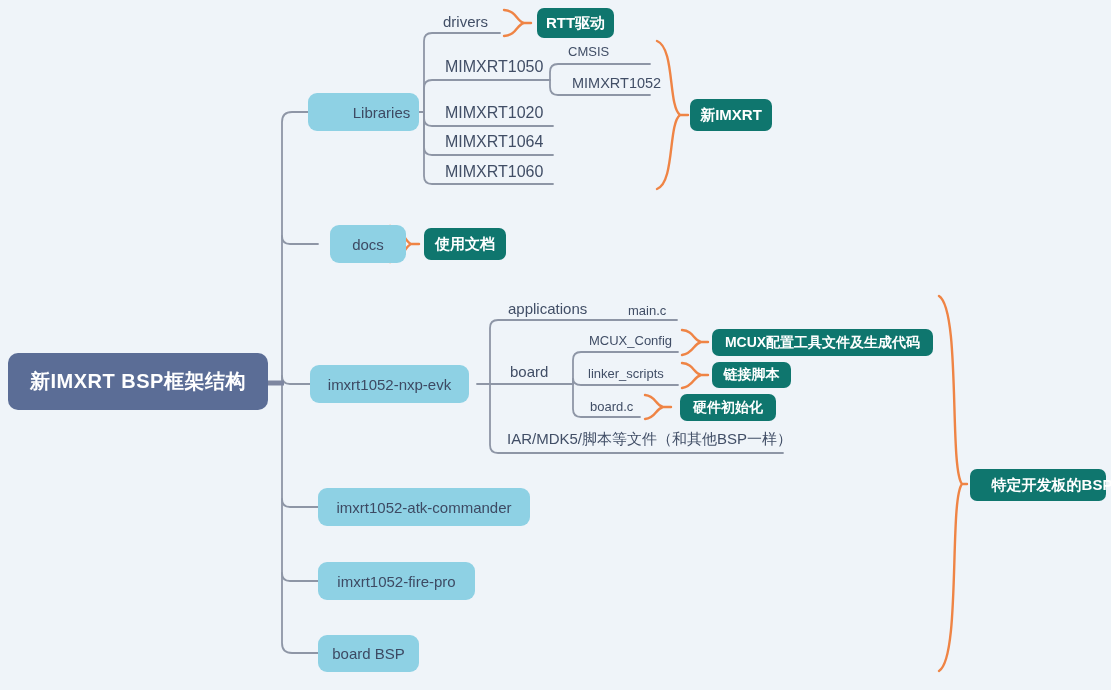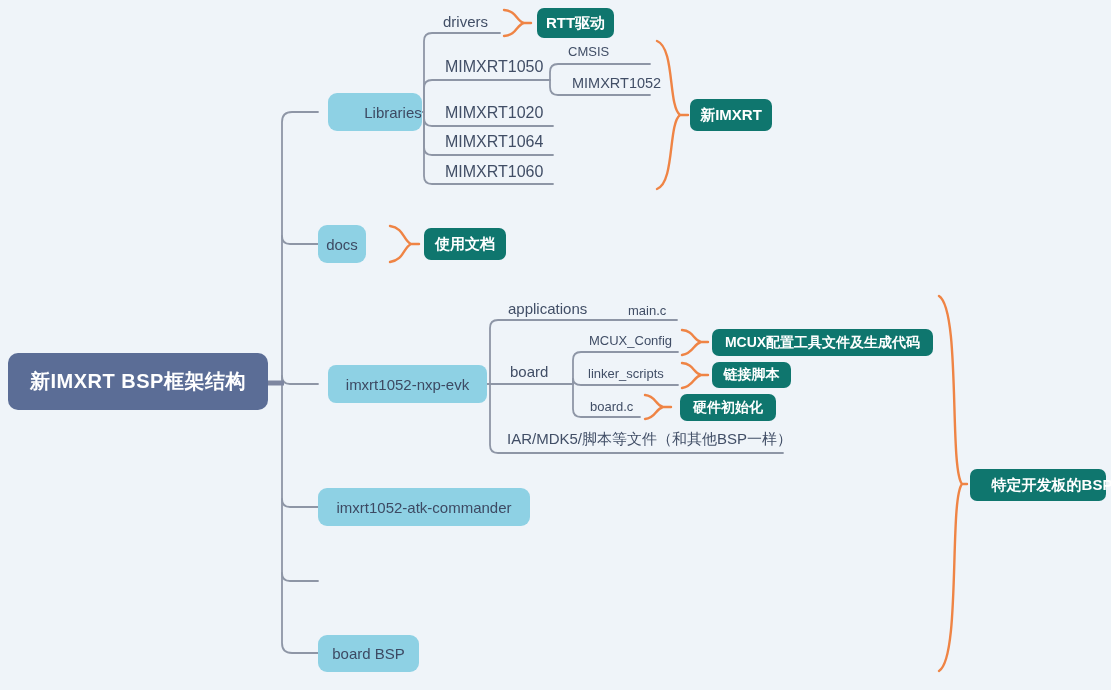--- a/index.html
+++ b/index.html
@@ -75,24 +75,25 @@
       <path d="M 390,226 C 404,228 403,240 411,244 C 403,248 404,260 390,262 M 411,244 L 419,244"></path>
       <path d="M 682,330 C 694,331 693,340 701,342 C 693,344 694,353 682,355 M 701,342 L 708,342"></path>
       <path d="M 682,363 C 694,364 693,373 701,375 C 693,377 694,386 682,388 M 701,375 L 708,375"></path>
       <path d="M 645,395 C 656,396 655,405 663,407 C 655,409 656,418 645,419 M 663,407 L 671,407"></path>
       <path d="M 939,296 C 961,310 949,468 962,484 C 949,500 961,658 939,671 M 962,484 L 967,484"></path>
     </g>
   </svg>
 
   <div class="root-node" style="left:8px;top:353px;width:260px;height:57px;">新IMXRT BSP框架结构</div>
 
-  <div class="node" style="left:328px;top:93px;width:94px;height:38px;padding-left:36px;">Libraries</div>
-  <div class="node" style="left:318px;top:225px;width:48px;height:38px;">docs</div>
-  <div class="node" style="left:328px;top:365px;width:159px;height:38px;border-radius:8px;">imxrt1052-nxp-evk</div>
+  <div class="node" style="left:308px;top:93px;width:111px;height:38px;padding-left:36px;">Libraries</div>
+  <div class="node" style="left:330px;top:225px;width:76px;height:38px;">docs</div>
+  <div class="node" style="left:310px;top:365px;width:159px;height:38px;">imxrt1052-nxp-evk</div>
   <div class="node" style="left:318px;top:488px;width:212px;height:38px;">imxrt1052-atk-commander</div>
+  <div class="node" style="left:318px;top:562px;width:157px;height:38px;">imxrt1052-fire-pro</div>
   <div class="node" style="left:318px;top:635px;width:101px;height:37px;">board BSP</div>
 
   <span class="linelabel" style="left:443px;top:13px;">drivers</span>
   <span class="linelabel" style="left:445px;top:58px;font-size:16px;">MIMXRT1050</span>
   <span class="linelabel small" style="left:568px;top:44px;">CMSIS</span>
   <span class="linelabel" style="left:572px;top:75px;font-size:14.5px;">MIMXRT1052</span>
   <span class="linelabel" style="left:445px;top:104px;font-size:16px;">MIMXRT1020</span>
   <span class="linelabel" style="left:445px;top:133px;font-size:16px;">MIMXRT1064</span>
   <span class="linelabel" style="left:445px;top:163px;font-size:16px;">MIMXRT1060</span>
 

